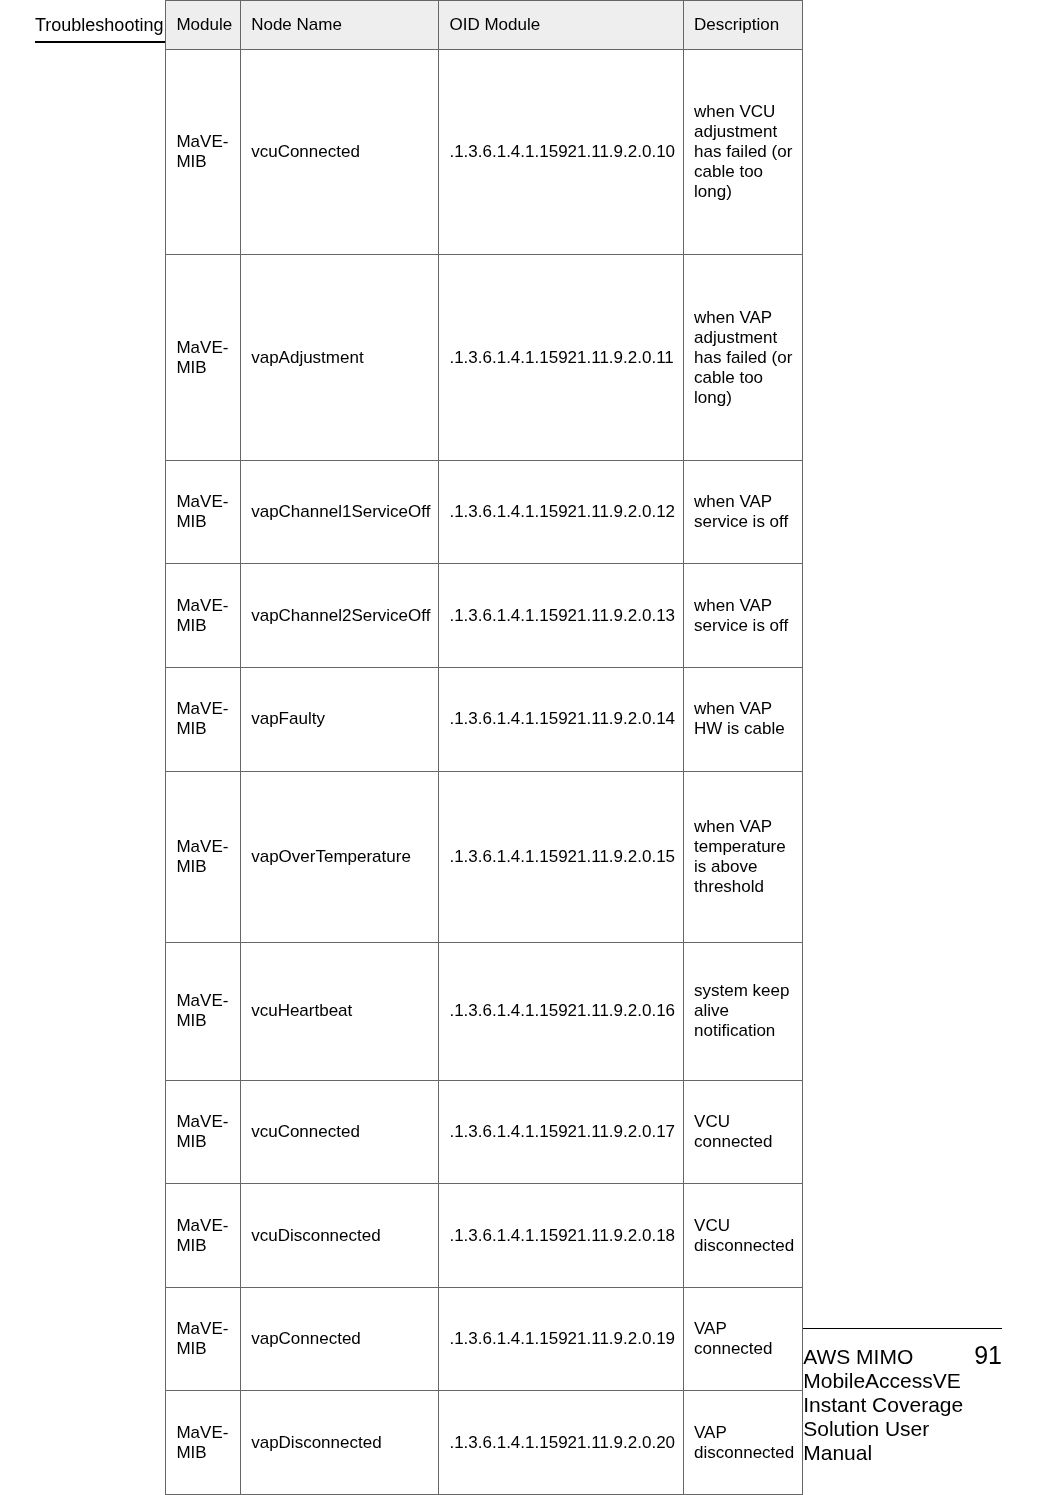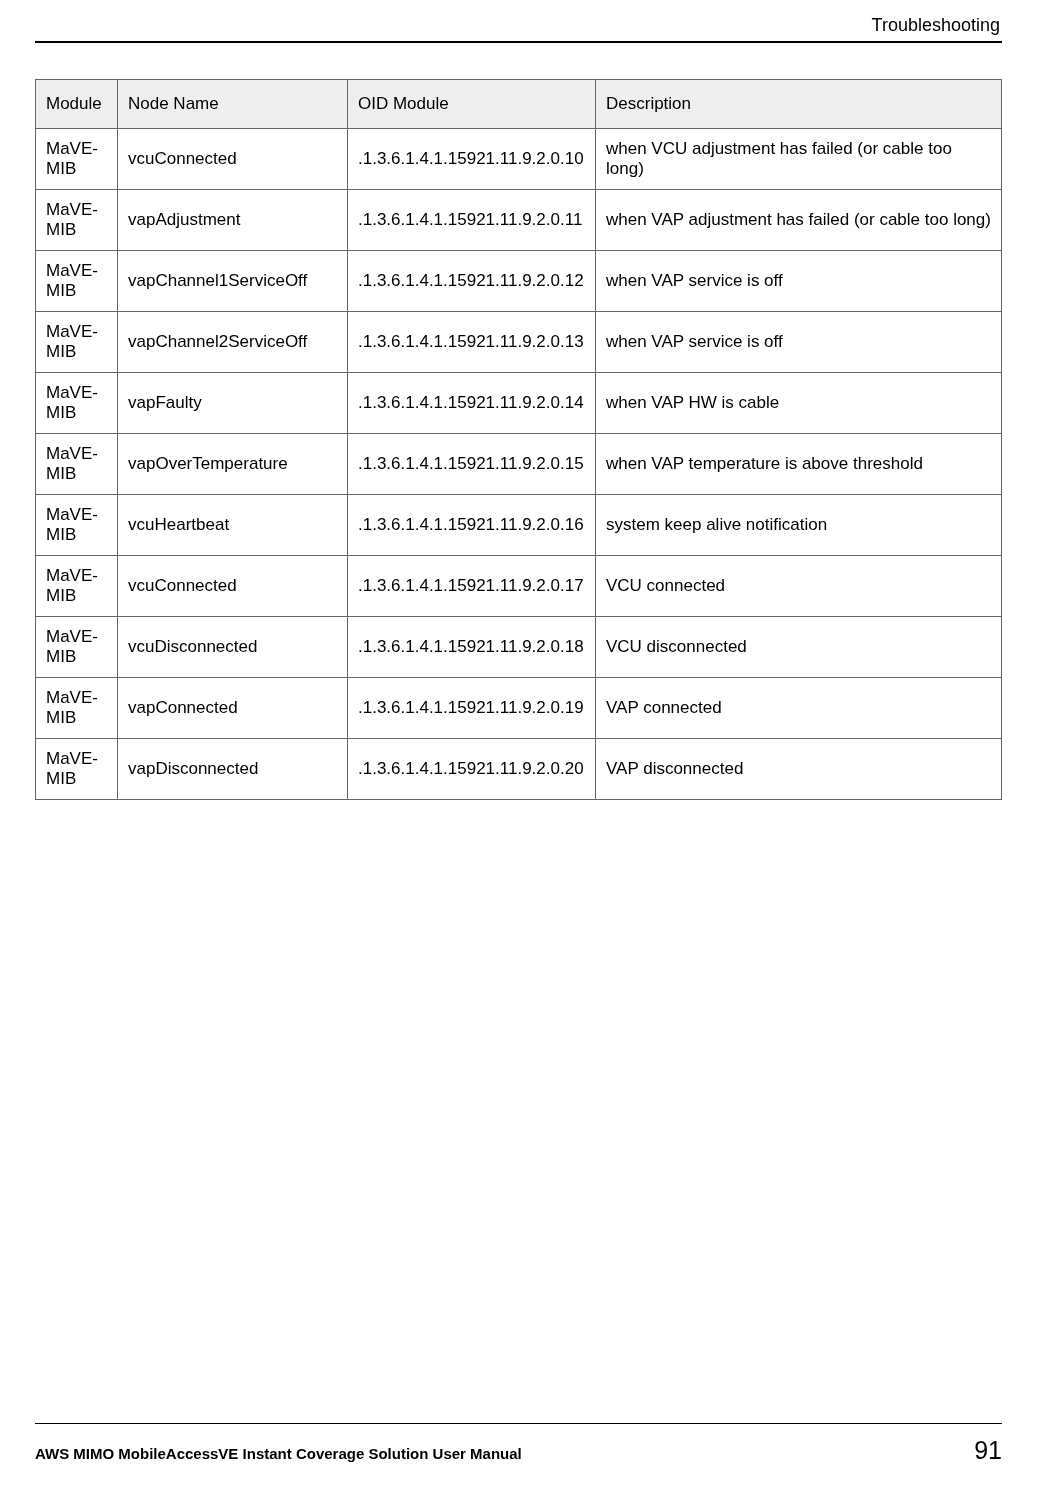--- a/index.html
+++ b/index.html
@@ -8,21 +8,21 @@
       background: #fff;
       width: 1037px;
       height: 1495px;
       position: relative;
       color: #000;
     }
     .page {
       padding: 0 35px;
       height: 100%;
       display: flex;
-      flex-direction: column;
+      flex-direction: row;
     }
     .top-rule-area {
       padding-top: 15px;
     }
     .header-section {
       text-align: right;
       font-size: 18px;
       padding-bottom: 5px;
       padding-right: 2px;
     }
@@ -61,22 +61,22 @@
       border: none;
       border-top: 1px solid #000;
       margin-bottom: 12px;
     }
     .footer-row {
       display: flex;
       justify-content: space-between;
       align-items: baseline;
     }
     .footer-title {
-      font-size: 15px;
-      font-weight: bold;
+      font-size: 21px;
+      font-weight: normal;
     }
     .footer-page {
       font-size: 25px;
     }
   </style>
 </head>
 <body>
 
 <div class="page">
   <div class="top-rule-area">

